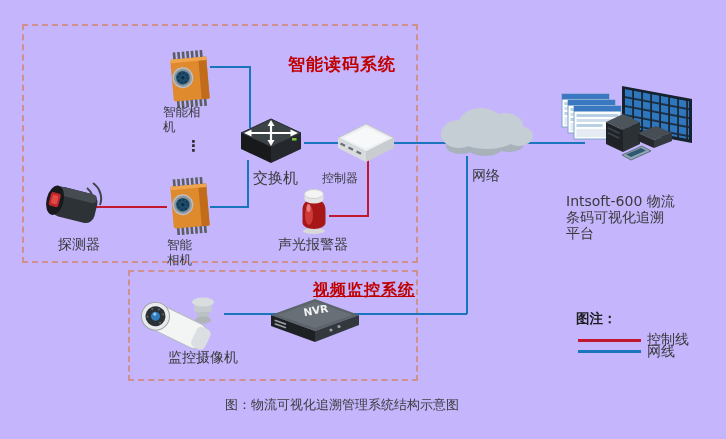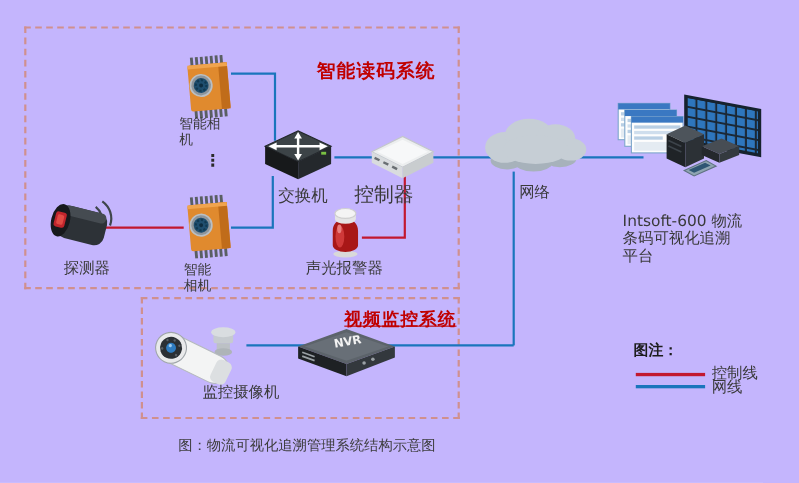--- a/index.html
+++ b/index.html
@@ -22,21 +22,21 @@
   #links .ctl{stroke:var(--control-line);}
   .icon{position:absolute;z-index:2;}
   .lbl{position:absolute;z-index:3;font-size:14px;line-height:16px;color:var(--text-color);white-space:pre-line;}
   .lbl.center{}
   .ellipsis{position:absolute;z-index:3;font-size:15px;font-weight:bold;color:#2b2b2b;line-height:14px;}
   .legend-title{position:absolute;z-index:3;font-size:13.5px;font-weight:bold;color:#1c1c1c;}
   .legend-swatch{position:absolute;z-index:3;height:2.5px;width:63px;}
   .legend-swatch.control{background:var(--control-line);}
   .legend-swatch.network{background:var(--network-line);}
   .legend-label{position:absolute;z-index:3;font-size:14px;color:var(--text-color);white-space:nowrap;}
-  .caption{position:absolute;z-index:3;font-size:13px;color:#3c3c3c;text-align:left;white-space:nowrap;}
+  .caption{position:absolute;z-index:3;font-size:13px;color:#3c3c3c;text-align:center;white-space:nowrap;}
 </style>
 </head>
 <body>
 
 <div id="canvas">
 
   <div class="box" style="left:22px;top:24px;width:392px;height:235px;"></div>
   <div class="box" style="left:128px;top:270px;width:286px;height:107px;"></div>
 
   <div class="box-title" style="left:288px;top:53px;font-size:17px;">智能读码系统</div>
@@ -152,21 +152,21 @@
     <polygon points="3,19 31,5 59,19 31,33" fill="#eceeef" stroke="#c3c7ca" stroke-width="1"></polygon>
     <polygon points="8,19 31,8 54,19 31,30" fill="#f7f8f9"></polygon>
     <polygon points="3,19 31,33 31,43 3,29" fill="#d9dcde"></polygon>
     <polygon points="31,33 59,19 59,29 31,43" fill="#c9cdcf"></polygon>
     <g fill="#6a6f73">
       <rect x="6" y="23.5" width="5" height="2.2" transform="rotate(26 6 23.5)"></rect>
       <rect x="14" y="27.5" width="5" height="2.2" transform="rotate(26 14 27.5)"></rect>
       <rect x="22" y="31.5" width="5" height="2.2" transform="rotate(26 22 31.5)"></rect>
     </g>
   </svg>
-  <div class="lbl" style="left:322px;top:170px;font-size:18px;">控制器</div>
+  <div class="lbl" style="left:322px;top:170px;font-size:12px;">控制器</div>
 
   <svg class="icon" style="left:297px;top:186px;" width="34" height="50" viewBox="0 0 34 50">
     <ellipse cx="17" cy="45" rx="11" ry="3" fill="#d9d9d9"></ellipse>
     <path d="M5.5 24c0-7 4.5-11 11.5-11s11.5 4 11.5 11v13a11.5 6 0 0 1 -23 0 z" fill="#a81717"></path>
     <ellipse cx="12" cy="29" rx="4" ry="10" fill="#d64040" opacity="0.85"></ellipse>
     <ellipse cx="11.5" cy="22" rx="2" ry="4" fill="#ef8b8b" opacity="0.85"></ellipse>
     <path d="M7.5 8 h19 v5 a9.5 4.5 0 0 1 -19 0 z" fill="#e4e4e4"></path>
     <ellipse cx="17" cy="8" rx="9.5" ry="4.5" fill="#f4f4f4" stroke="#cfcfcf" stroke-width="1"></ellipse>
   </svg>
   <div class="lbl" style="left:278px;top:236px;">声光报警器</div>
@@ -259,21 +259,21 @@
         <circle cx="23" cy="29.5" r="1.1"></circle>
           <circle cx="17" cy="32" r="1.1"></circle>
           <circle cx="29" cy="32" r="1.1"></circle>
           <circle cx="16" cy="41" r="1.1"></circle>
           <circle cx="30" cy="41" r="1.1"></circle>
       </g>
       <circle cx="23" cy="37" r="4.5" fill="#2f7cc0"></circle>
       <circle cx="21.5" cy="35.5" r="1.5" fill="#9ecbee"></circle>
     </g>
   </svg>
-  <div class="lbl" style="left:184px;top:349px;text-align:right;">监控摄像机</div>
+  <div class="lbl" style="left:168px;top:349px;text-align:right;">监控摄像机</div>
 
   <svg class="icon" style="left:269px;top:296px;" width="92" height="48" viewBox="0 0 92 48">
     <polygon points="2,19 46,3 90,19 46,35" fill="#5c636a"></polygon>
     <polygon points="8,19 46,6 84,19 46,32" fill="#686f77"></polygon>
     <polygon points="2,19 46,35 46,46 2,30" fill="#1e2124"></polygon>
     <polygon points="46,35 90,19 90,29 46,46" fill="#33383d"></polygon>
     <g fill="#9aa0a5">
       <rect x="6" y="23.5" width="12" height="1.6" transform="rotate(20 6 23.5)"></rect>
       <rect x="6" y="27" width="12" height="1.6" transform="rotate(20 6 27)"></rect>
       <circle cx="62" cy="34" r="1.6"></circle>

